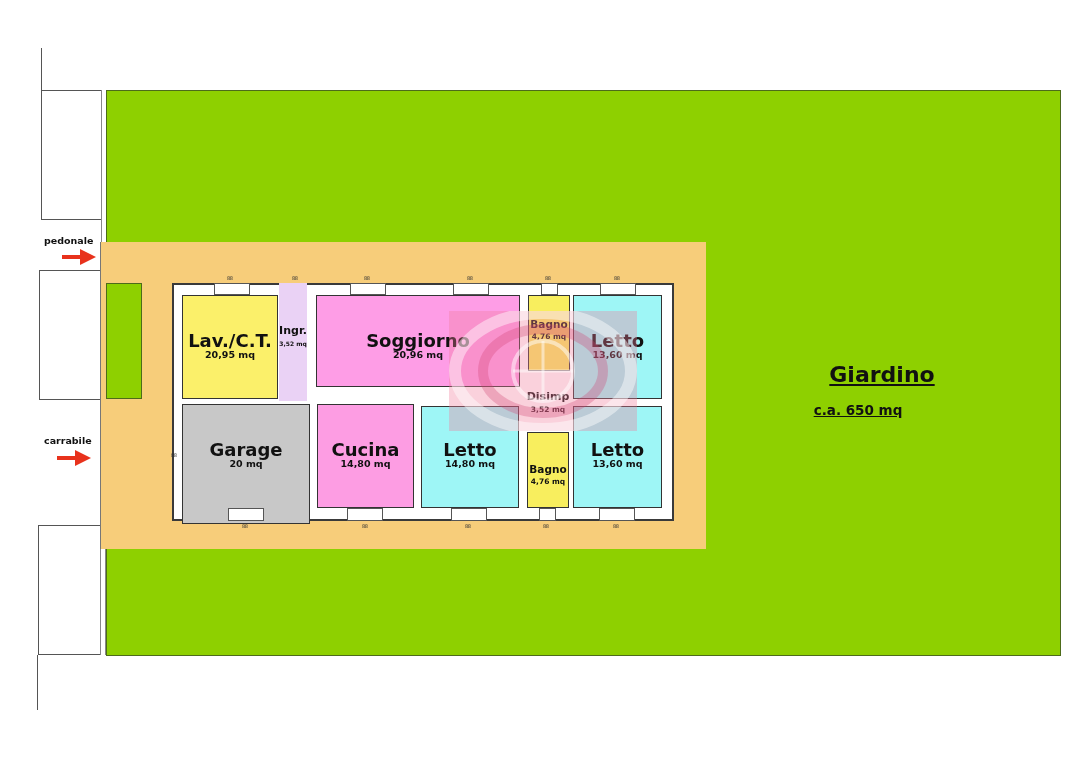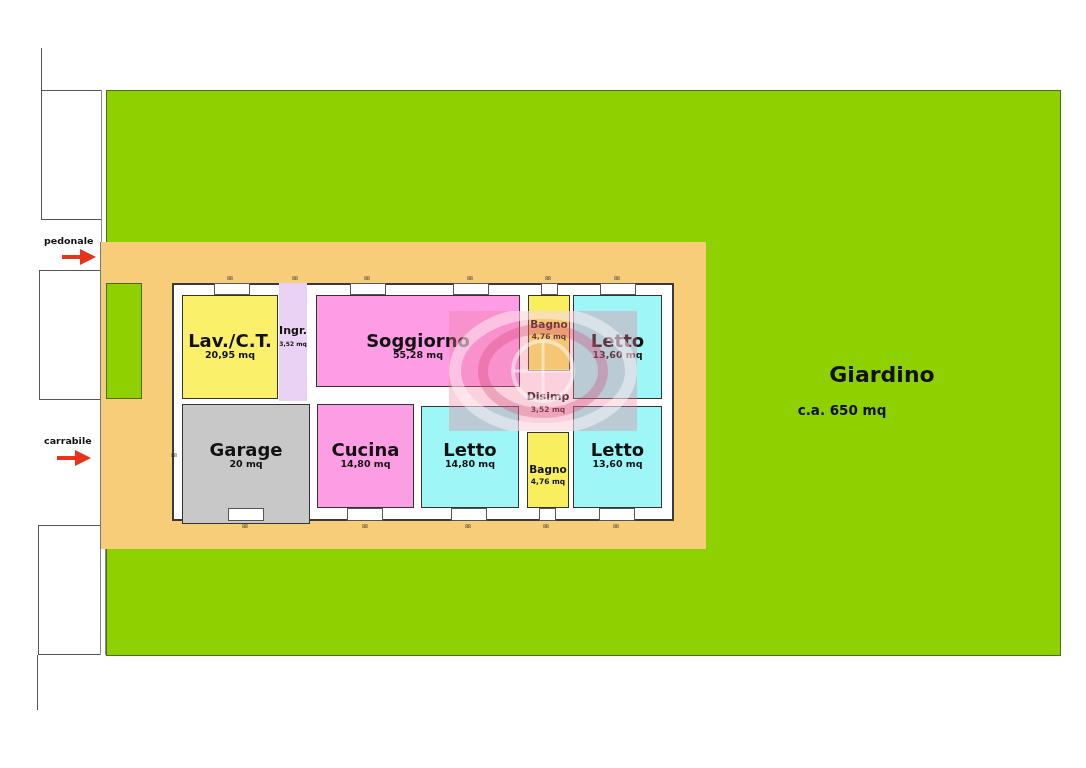--- a/index.html
+++ b/index.html
@@ -48,21 +48,21 @@
   <div class="room-label room-area" style="top:53px;">20,95 mq</div>
 </div>
 
 <div class="room" style="left:279px;top:283px;width:28px;height:118px;background:#ead2f5;border:none;">
   <div class="room-label" style="top:41px;font-size:11px;">Ingr.</div>
   <div class="room-label" style="top:57px;font-size:6px;">3,52 mq</div>
 </div>
 
 <div class="room" style="left:316px;top:295px;width:204px;height:92px;background:#fe9de6;">
   <div class="room-label room-name" style="top:34px;">Soggiorno</div>
-  <div class="room-label room-area" style="top:53px;">55,28 mq</div>
+  <div class="room-label room-area" style="top:53px;">20,96 mq</div>
 </div>
 
 <div class="room" style="left:528px;top:295px;width:42px;height:76px;background:#f8ee5e;">
   <div class="room-label" style="top:22px;font-size:10.5px;">Bagno</div>
   <div class="room-label" style="top:36px;font-size:7.5px;">4,76 mq</div>
 </div>
 
 <div class="room" style="left:573px;top:295px;width:89px;height:104px;background:#9ef6f6;">
   <div class="room-label room-name" style="top:34px;">Letto</div>
   <div class="room-label room-area" style="top:53px;">13,60 mq</div>
@@ -125,22 +125,22 @@
 
 <svg class="watermark" style="left:449px;top:311px;" width="188" height="120" viewBox="0 0 188 120">
   <rect x="0" y="0" width="188" height="120" fill="#f07a9a" opacity="0.35"></rect>
   <ellipse cx="94" cy="60" rx="88" ry="58" fill="none" stroke="#ffffff" stroke-width="12" opacity="0.45"></ellipse>
   <ellipse cx="94" cy="60" rx="60" ry="42" fill="none" stroke="#d04070" stroke-width="10" opacity="0.3"></ellipse>
   <circle cx="94" cy="60" r="30" fill="none" stroke="#ffffff" stroke-width="4" opacity="0.5"></circle>
   <line x1="64" y1="60" x2="124" y2="60" stroke="#ffffff" stroke-width="3" opacity="0.5"></line>
   <line x1="94" y1="30" x2="94" y2="90" stroke="#ffffff" stroke-width="3" opacity="0.5"></line>
 </svg>
 
-<div class="garden-title" style="left:782px;top:362px;width:200px;font-size:22px;">Giardino</div>
-<div class="garden-title" style="left:742px;top:402px;width:200px;font-size:13.5px;">c.a. 650 mq</div>
+<div class="garden-title" style="left:782px;top:362px;width:200px;font-size:22px;text-decoration:underline;">Giardino</div>
+<div class="garden-title" style="left:758px;top:402px;width:200px;font-size:13.5px;text-decoration:underline;">c.a. 650 mq</div>
 
 <div class="gate-label" style="left:44px;top:235px;">pedonale</div>
 <svg class="arrow" style="left:62px;top:248px;" width="36" height="18" viewBox="0 0 36 18">
   <rect x="0" y="7" width="20" height="4" fill="#e8321c"></rect>
   <polygon points="18,1 34,9 18,17" fill="#e8321c"></polygon>
 </svg>
 <div class="gate-label" style="left:44px;top:435px;">carrabile</div>
 <svg class="arrow" style="left:57px;top:449px;" width="36" height="18" viewBox="0 0 36 18">
   <rect x="0" y="7" width="20" height="4" fill="#e8321c"></rect>
   <polygon points="18,1 34,9 18,17" fill="#e8321c"></polygon>

